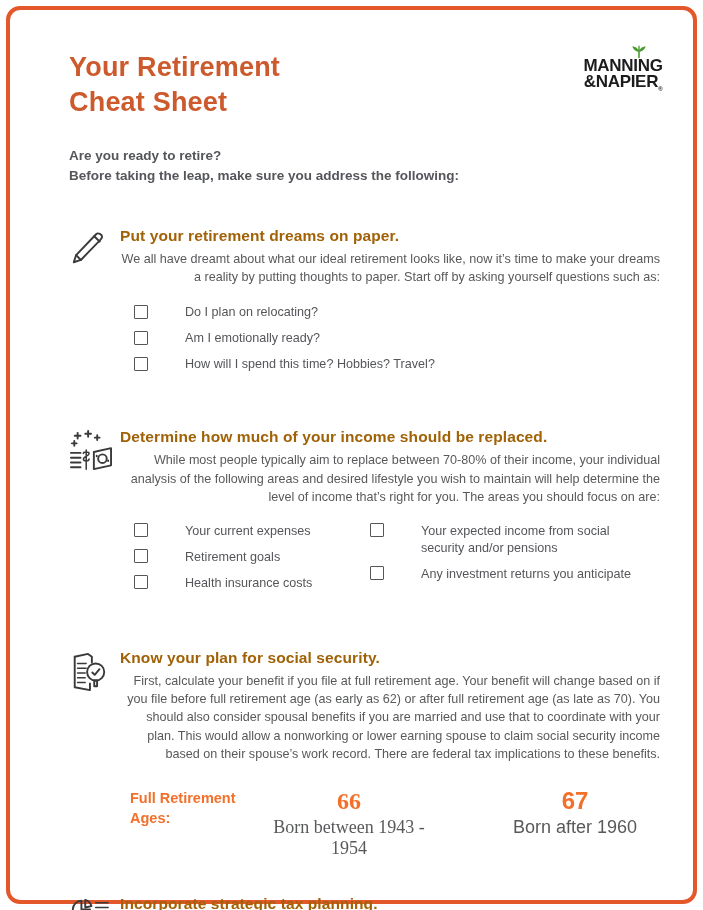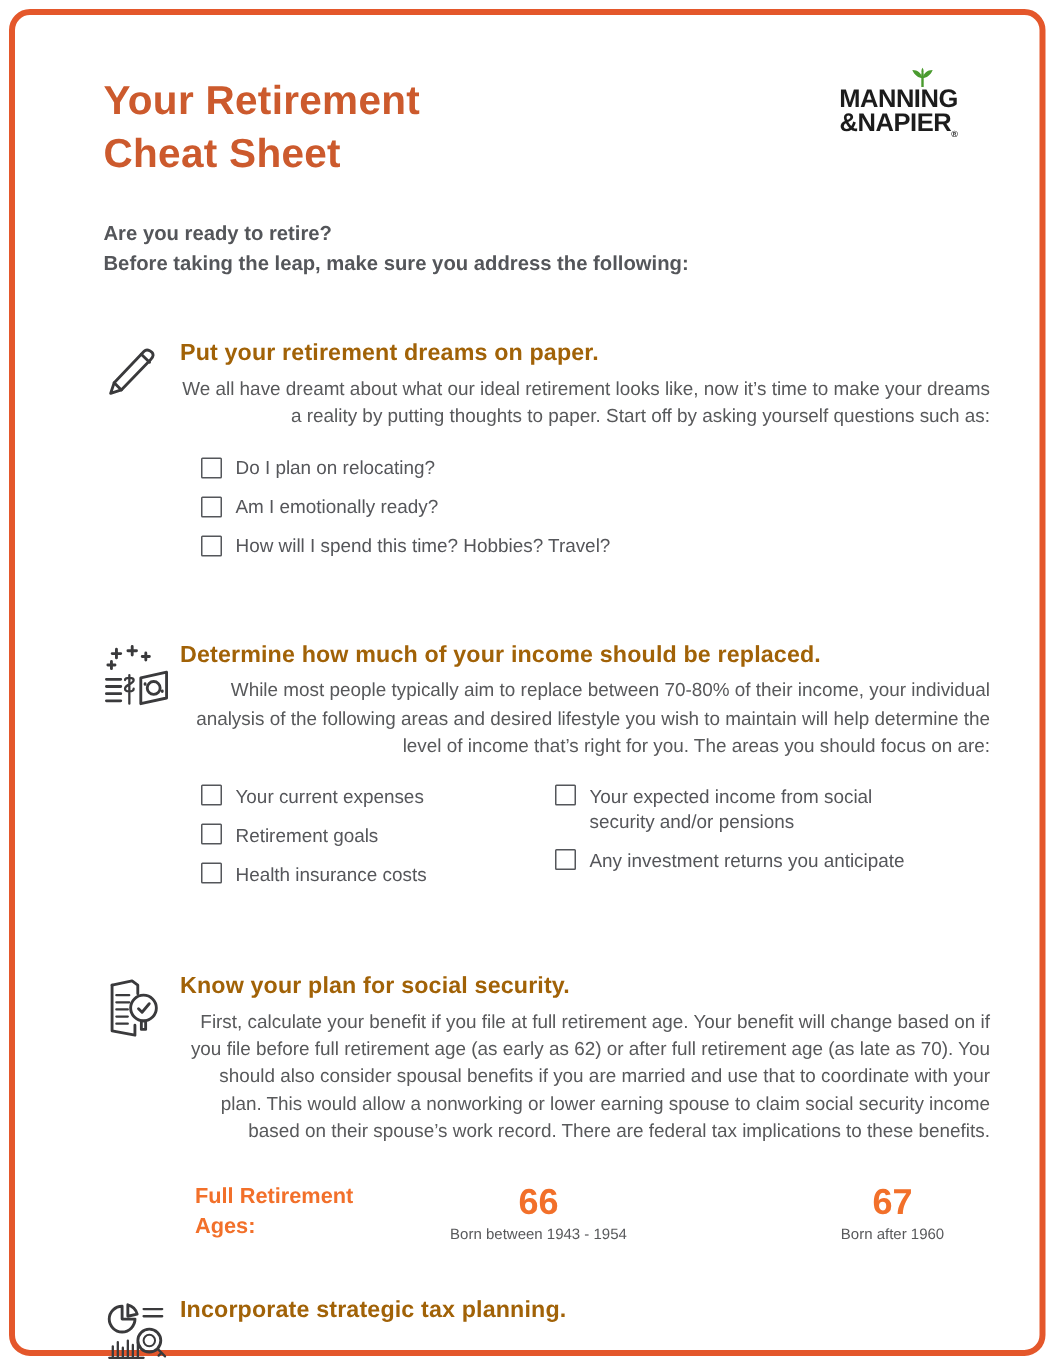--- a/index.html
+++ b/index.html
@@ -16,21 +16,21 @@
   .page{
     position:absolute;left:0;top:0;width:703px;height:734px;
     padding:50px 54px 0 57px;box-sizing:border-box;margin-left:12px;
   }
   .page-title{
     color:#cc5a2d;font-size:27px;line-height:1.3;font-weight:600;
     letter-spacing:.2px;margin:0;
   }
   
   .logo{
-    position:absolute;top:58px;right:66px;width:100px;text-align:center;
+    position:absolute;top:58px;right:42px;width:100px;text-align:center;
     color:#1c1c1c;font-weight:800;line-height:.95;letter-spacing:-.3px;
   }
   .logo .l1{font-size:17px;}
   .logo .l2{font-size:17px;position:relative;}
   .logo .reg{font-size:6px;font-weight:700;vertical-align:sub;}
   .logo .leaf{
     position:absolute;top:-13px;left:56%;width:20px;height:14px;
   }
   .intro{
     margin-top:26px;color:#54565a;font-size:13.5px;font-weight:700;
@@ -49,41 +49,41 @@
     margin:0;color:#58595b;font-size:12.6px;line-height:1.46;max-width:540px;text-align:right;
   }
   .sec-dreams{margin-top:40px;}
   .sec-income{margin-top:46px;}
   .sec-social{margin-top:48px;}
   .sec-tax{margin-top:36px;}
   
   .checklist{list-style:none;margin:18px 0 0 14px;padding:0;}
   .checklist li{
     display:flex;align-items:flex-start;margin-bottom:9px;
-    color:#55565a;font-size:12.6px;line-height:1.35;
+    color:#55565a;font-size:12.6px;line-height:1.35;gap:28px;
   }
   .cb{
     flex:0 0 12px;width:12px;height:12px;border:1.6px solid #54565a;
     border-radius:1px;margin-right:9px;margin-top:0.5px;background:#fff;
   }
   .two-col{display:flex;margin-top:16px;}
   .two-col .col1{width:222px;flex:0 0 222px;}
   .two-col .col2{flex:1;}
   .two-col .col2 li span.lbl{max-width:230px;display:inline-block;}
   
-  .ages{display:flex;align-items:flex-end;margin:26px 0 0 10px;gap:10px;}
+  .ages{display:flex;align-items:flex-start;margin:26px 0 0 10px;}
   .ages-label{
     width:122px;flex:0 0 122px;color:#f2702a;font-weight:700;
     font-size:14.5px;line-height:1.35;
   }
   .age-block{text-align:center;}
-  .age-block.first{width:170px;flex:0 0 170px;margin-left:12px;}
+  .age-block.first{width:170px;flex:0 0 170px;margin-left:12px;font-family:Liberation Serif, serif;}
   .age-block.second{width:150px;flex:0 0 150px;margin-left:66px;}
   .age-number{color:#f2702a;font-size:24px;font-weight:700;line-height:1;}
-  .age-caption{color:#58595b;font-size:10px;margin-top:4px;}
+  .age-caption{color:#58595b;font-size:18px;margin-top:4px;}
   .ic{stroke:#3a3a3c;fill:none;stroke-width:2;stroke-linecap:round;stroke-linejoin:round;}
 </style>
 </head>
 <body>
 
 <div class="page-border"></div>
 
 <div class="page">
 
   <h1 class="page-title">

